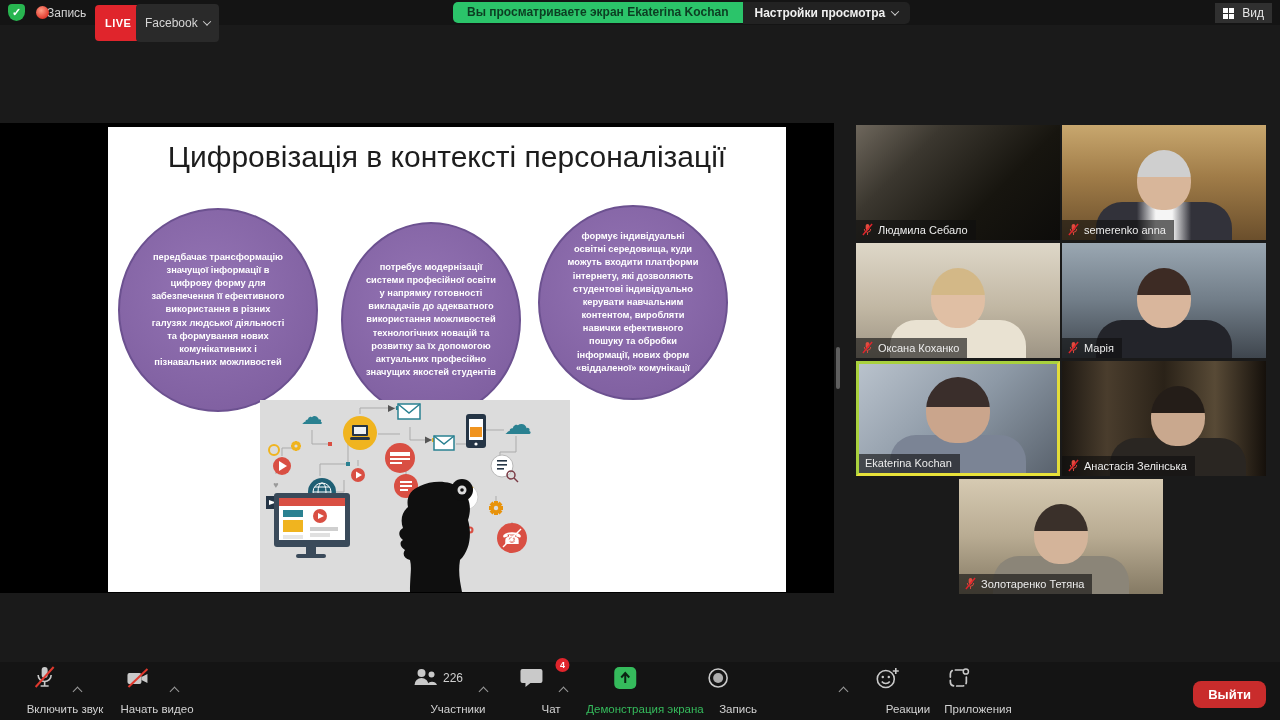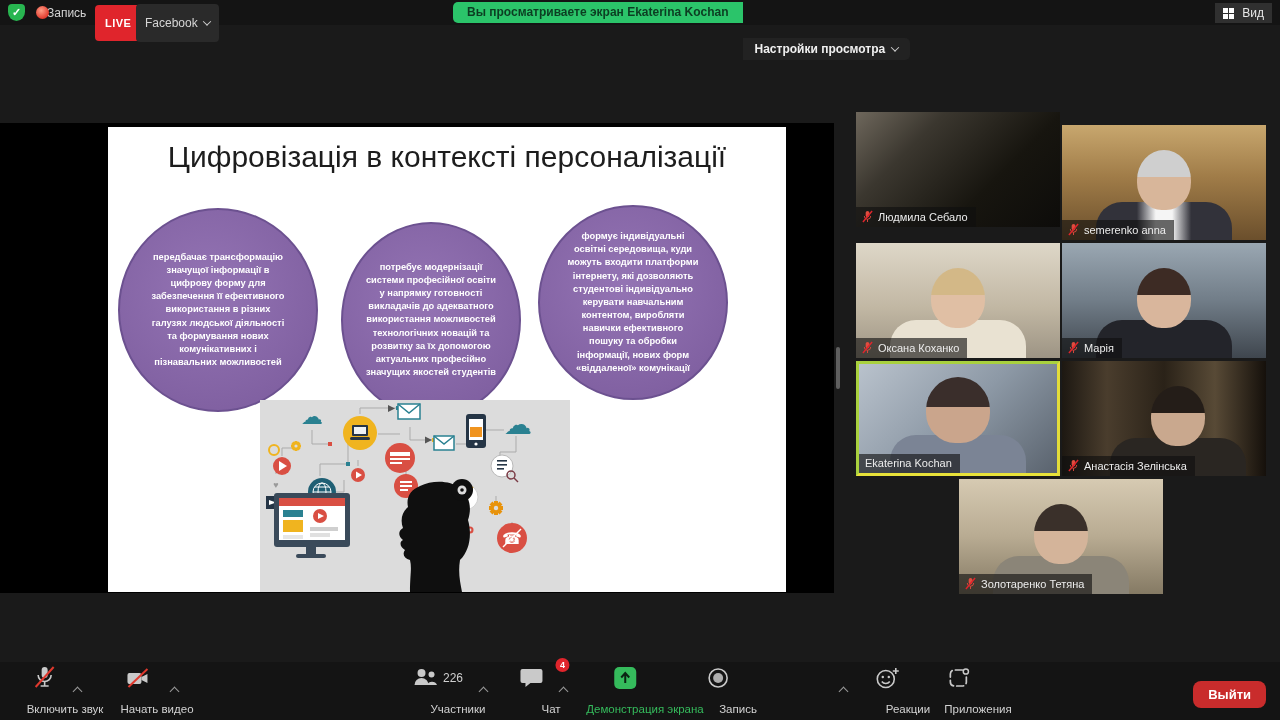--- a/index.html
+++ b/index.html
@@ -15,21 +15,21 @@
     background:radial-gradient(circle at 40% 35%, #ff9d86, #e23c2e 70%); }
   .reclabel { position:absolute; left:47px; top:6px; color:#d4d4d4; font-size:12px; }
   .livebadge { position:absolute; left:96px; top:5px; background:#e0252c; color:#fff; font-weight:bold;
     font-size:11px; padding:12px 10px; border-radius:4px; letter-spacing:.5px; left:95px; }
   .fbbtn { position:absolute; left:136px; top:4px; background:#2a2a2a; color:#d6d6d6; font-size:12px;
     padding:12px 9px; border-radius:4px; display:flex; align-items:center; gap:6px; }
   .bannerwrap { position:absolute; left:453px; top:2px; display:flex; height:21px; }
   .banner { background:#2bc46a; color:#0c3d22; font-weight:bold; font-size:12px; padding:3px 14px;
     border-radius:5px 0 0 5px; line-height:15px; }
   .viewset { background:#222; color:#f0f0f0; font-weight:bold; font-size:12px; padding:11px 12px;
-    border-radius:0 5px 5px 0; display:flex; align-items:center; gap:7px; line-height:15px;margin-top:36px; }
+    border-radius:0 5px 5px 0; display:flex; align-items:center; gap:7px; line-height:15px; }
   .viewbtn { position:absolute; right:8px; top:3px; background:#303030; color:#e8e8e8; font-size:12px;
     padding:3px 8px; border-radius:0; display:flex; align-items:center; gap:8px; }
   .chev-dn { display:inline-block; width:6px; height:6px; border-left:1.5px solid #cfcfcf;
     border-top:1.5px solid #cfcfcf; transform:rotate(-135deg) translate(1px,1px); }
   .gridicon { display:inline-block; width:11px; height:11px;
     background:linear-gradient(#fff,#fff), linear-gradient(#fff,#fff), linear-gradient(#fff,#fff), linear-gradient(#fff,#fff);
     background-size:5px 5px; background-position:0 0,6px 0,0 6px,6px 6px; background-repeat:no-repeat; }
 
   
   .screen { position:absolute; left:0; top:123px; width:834px; height:470px; background:#000; }
@@ -50,21 +50,21 @@
   .tile.active { border:3px solid; border-color:#a9d13e #e3dc3a #e8e23a #a9d13e; }
   .nametag { position:absolute; left:0; bottom:0; background:rgba(15,15,15,.62); color:#ececec;
     font-size:11px; padding:3px 8px 4px 6px; display:flex; align-items:center; gap:5px; max-width:95%;
     white-space:nowrap; }
   .fig { position:absolute; inset:0; }
   .fig .head { position:absolute; bottom:30px; left:50%; transform:translateX(-50%); width:54px; height:60px;
     border-radius:50% 50% 46% 46%; background:linear-gradient(180deg, var(--hair) 0 45%, var(--skin) 45% 100%);
     filter:blur(.7px); }
   .fig .body { position:absolute; bottom:-10px; left:50%; transform:translateX(-50%); width:136px; height:48px;
     border-radius:26px 26px 0 0; background:var(--body); filter:blur(.7px); }
-  .t1 { left:856px; top:112px; background:linear-gradient(135deg,#6e675c 0%,#3b372f 28%,#17150f 65%,#0d0c0a 100%); }
+  .t1 { left:856px; top:125px; background:linear-gradient(135deg,#6e675c 0%,#3b372f 28%,#17150f 65%,#0d0c0a 100%); }
   .t2 { left:1062px; top:125px; background:linear-gradient(180deg,#c8a76e 0%,#a07c48 45%,#6b4f2c 100%);
     --hair:#cfcfcf; --skin:#d8b69a; --body:linear-gradient(90deg,#32323a 30%,#f5f5f5 44%,#f5f5f5 56%,#32323a 70%); }
   .t3 { left:856px; top:243px; background:linear-gradient(180deg,#ded7c8 0%,#c2b8a4 55%,#9d9484 100%);
     --hair:#d3b887; --skin:#e0bfa4; --body:#e9e2d2; }
   .t4 { left:1062px; top:243px; background:linear-gradient(180deg,#9aa7b2 0%,#717d88 50%,#3f464e 100%);
     --hair:#3d2b24; --skin:#d9b69c; --body:#23242a; }
   .t5 { left:856px; top:361px; background:linear-gradient(135deg,#b9c2cc 0%,#8d99a6 50%,#5a636e 100%);
     --hair:#3a2e2b; --skin:#caa58c; --body:#7b8495; }
   .t6 { left:1062px; top:361px; background:linear-gradient(90deg,#1d1812 0%,#4a3d2d 22%,#2a2218 50%,#584a36 75%,#15100b 100%);
     --hair:#241d18; --skin:#c9a88e; --body:#2a2622; }

